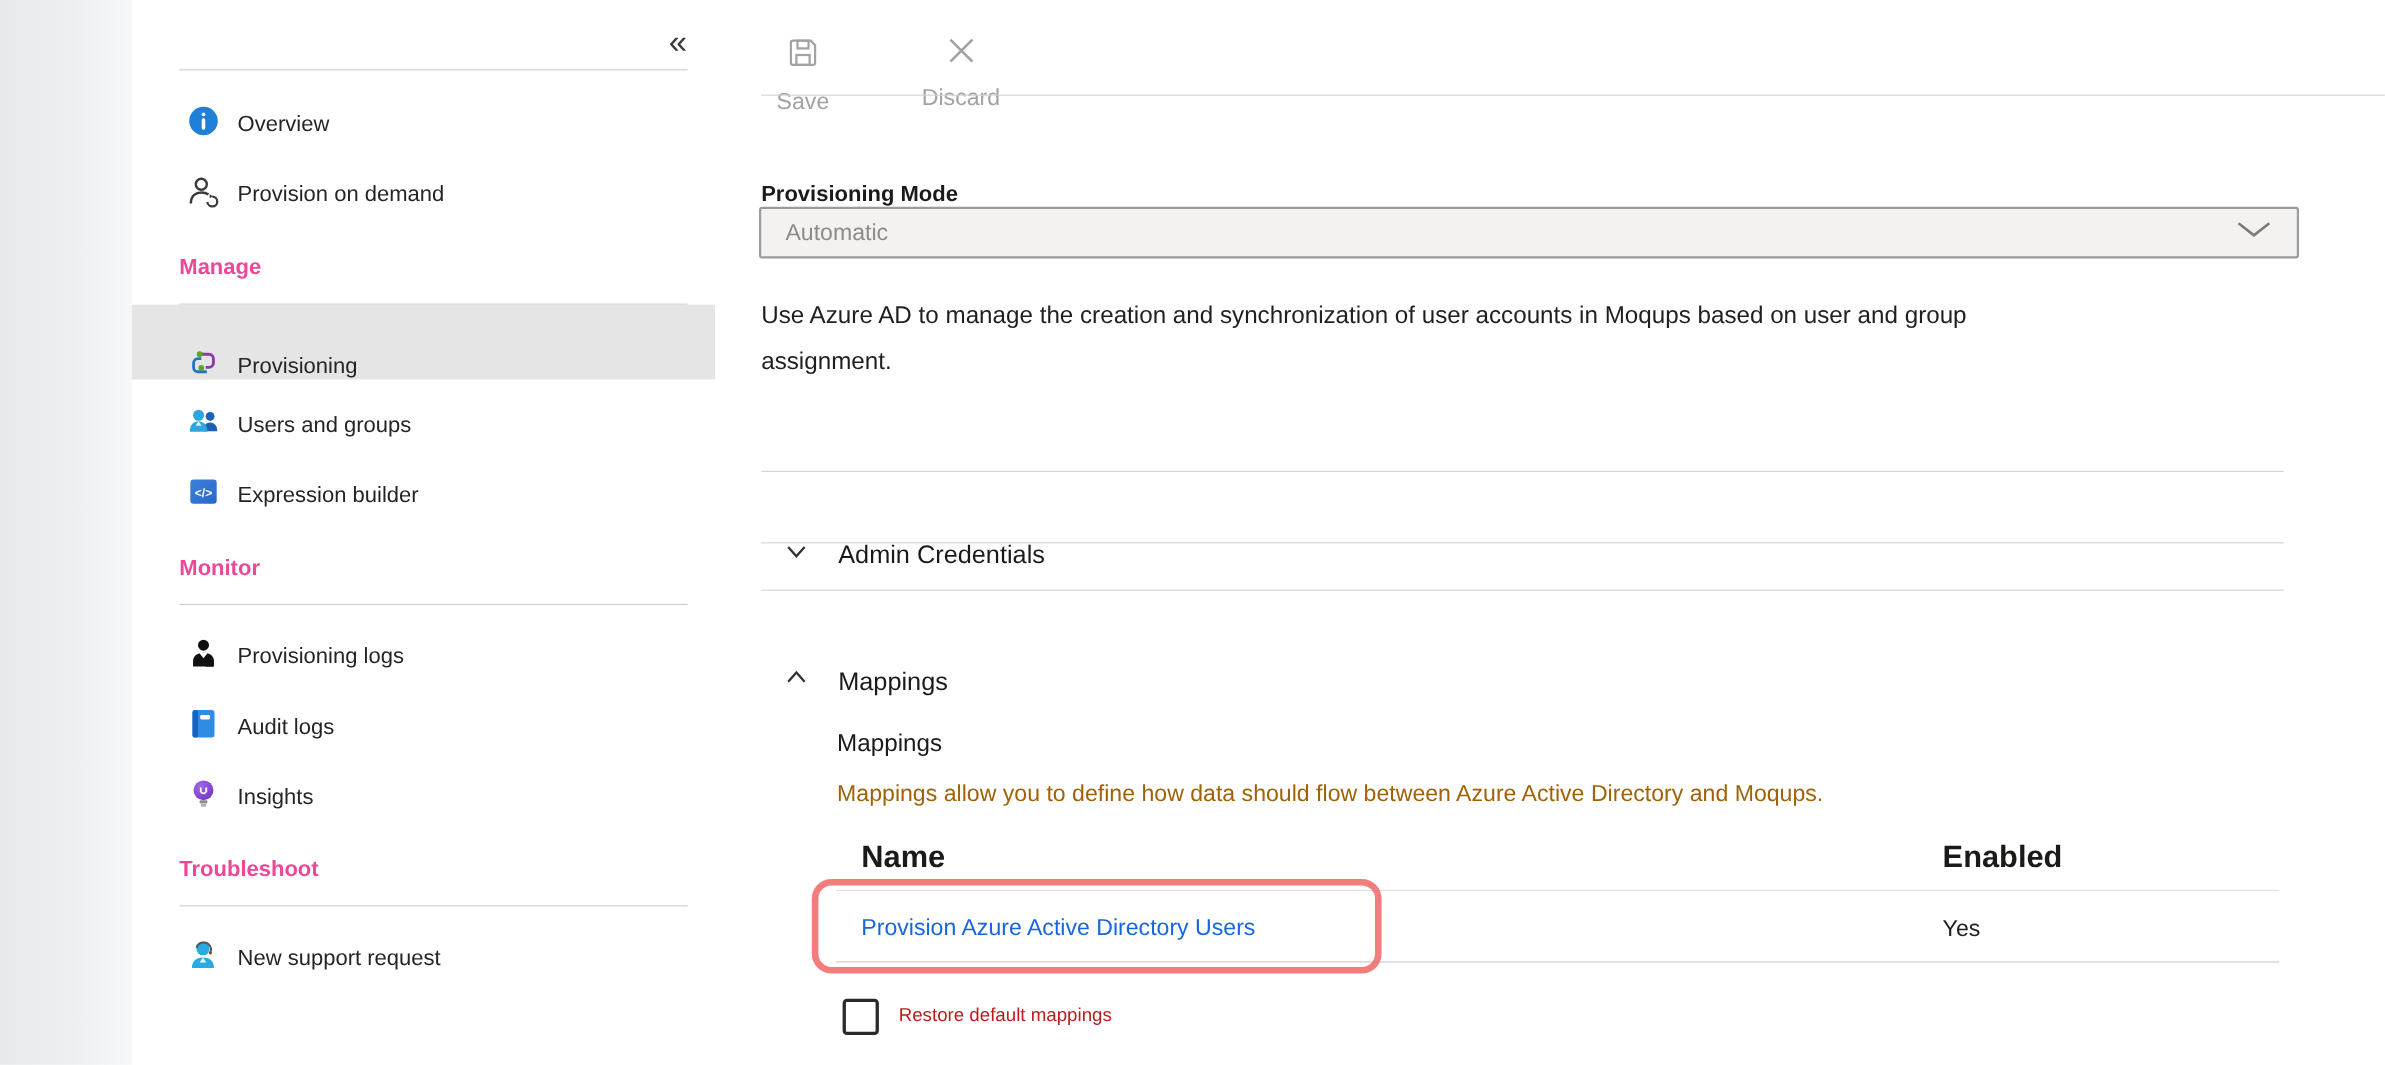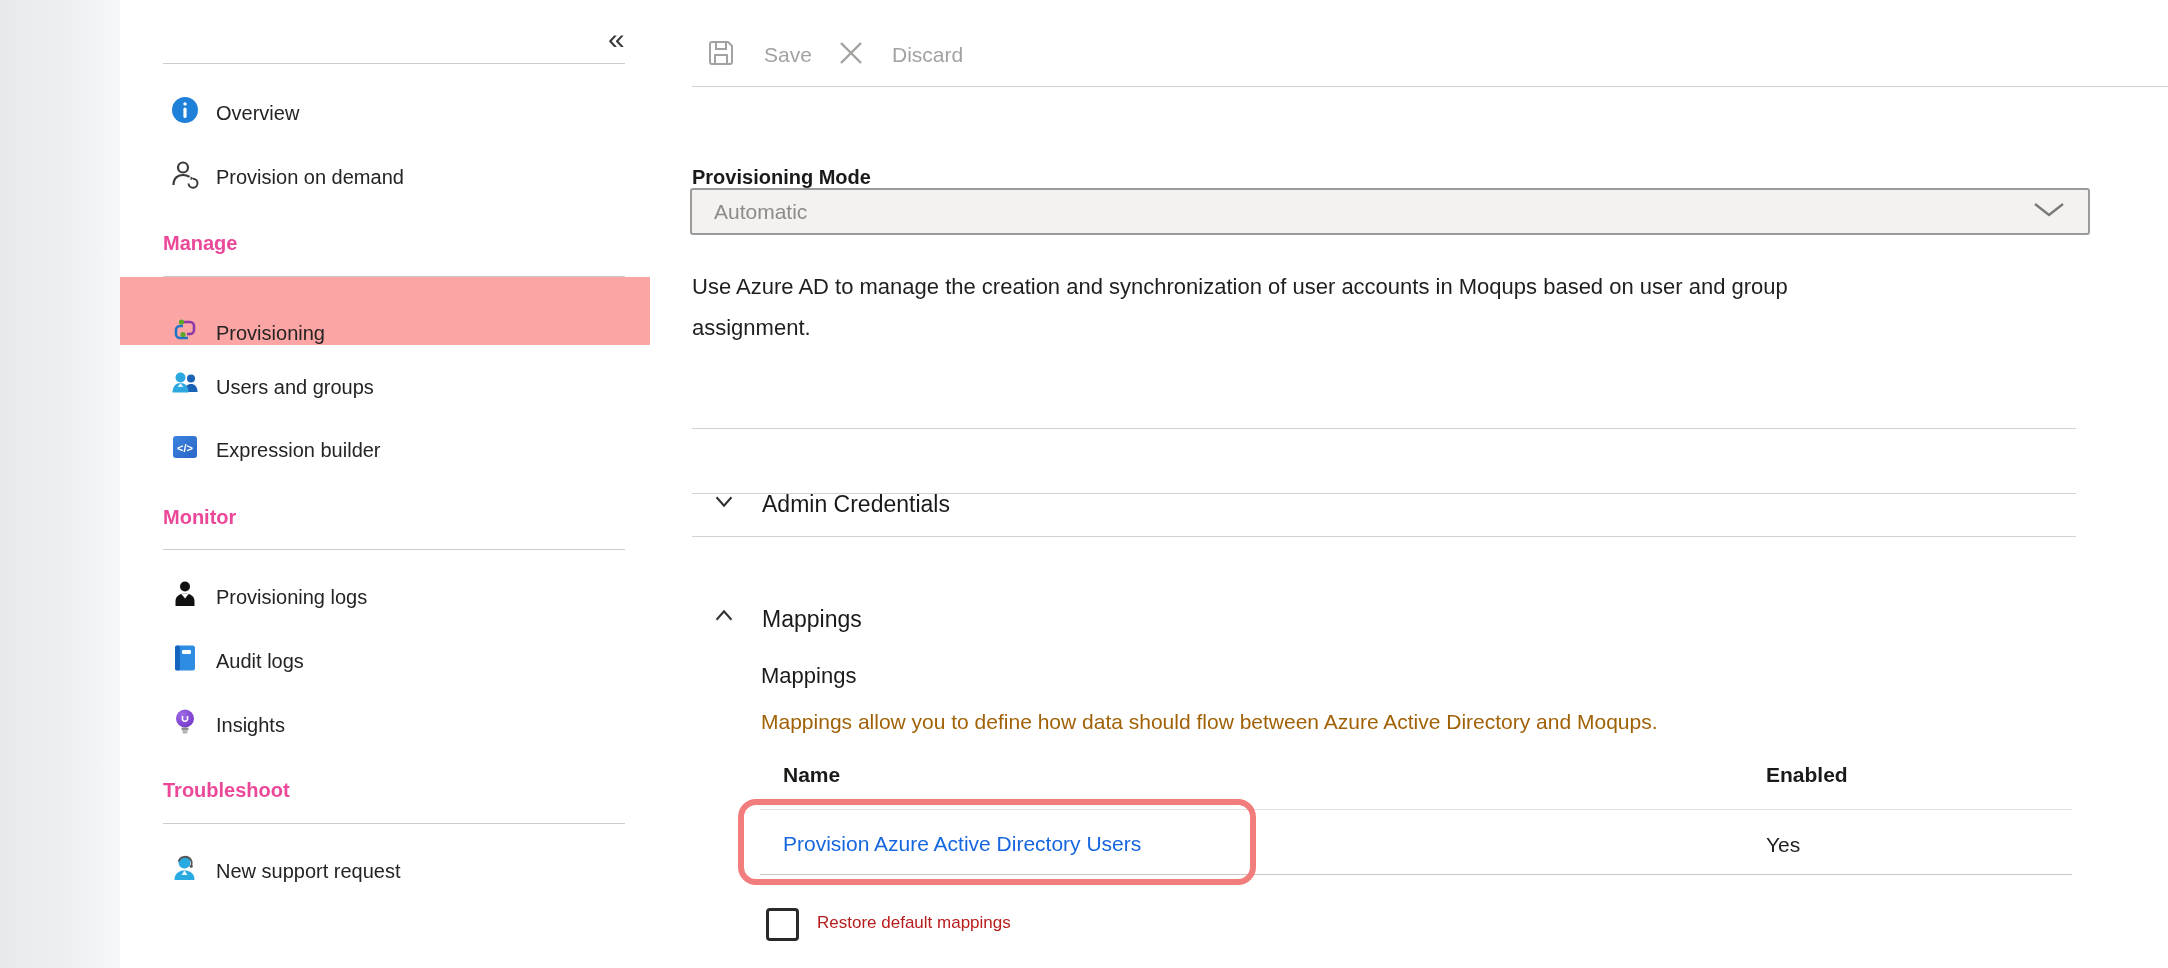--- a/index.html
+++ b/index.html
@@ -12,40 +12,40 @@
     background:linear-gradient(to right,#e7e9ed 0%,#edeff2 55%,#f6f7f9 100%); }
 
   
   .sidebar { left:120px; top:0; width:530px; height:968px; background:#fff; }
   .collapse-btn { left:488px; top:22px; font-size:30px; color:#3b3a39; cursor:pointer; }
   .side-divider { left:43px; width:462px; height:1px; background:#cfcdcb; }
   .side-item { left:0; width:530px; height:46px; display:flex; align-items:flex-end;
     padding-left:50px; font-size:20px; color:#252423; cursor:pointer; }
   .side-item .ico { width:30px; height:30px; flex:0 0 30px; margin-right:16px;
     display:flex; align-items:center; justify-content:center; }
-  .side-item.selected-row { height:68px; background:#fca5a5; }
+  .side-item.selected-row { height:68px; background:#e5e5e5; }
   .side-header { left:43px; font-size:20px; font-weight:bold; color:#ec4899; }
 
   
-  .toolbar-btn { top:33px; height:44px; display:flex; align-items:center; gap:28px;
-    color:#a3a2a0; font-size:21px; cursor:default; }
+  .toolbar-btn { top:33px; height:44px; display:flex; align-items:center; gap:12px;
+    color:#a3a2a0; font-size:21px; cursor:default;flex-direction:column; }
   .main-divider { height:1px; background:#d4d2d0; }
 
   .field-label { font-size:20px; font-weight:600; color:#1b1a19; }
   .dropdown { left:690px; top:188px; width:1400px; height:47px; background:#f3f2f1;
     border:2px solid #9d9b99; border-radius:3px; display:flex; align-items:center;
     padding:0 22px; color:#8d8b89; font-size:21px; }
   .dropdown .chev { margin-left:auto; }
 
   .para { font-size:22px; line-height:41px; color:#201f1e; }
 
   .section-head { display:flex; align-items:center; gap:24px; font-size:23px;
     color:#1b1a19; cursor:pointer;margin-top:47px; }
 
-  .tbl-header { font-size:21px; font-weight:600; color:#1b1a19; }
+  .tbl-header { font-size:28px; font-weight:600; color:#1b1a19; }
   .map-link { font-size:21px; color:#1566df; text-decoration:none; cursor:pointer; }
   .annotation { left:738px; top:799px; width:518px; height:86px;
     border:6px solid rgba(240,112,110,0.9); border-radius:18px; pointer-events:none; }
   .row-line { height:1px; background:#e2e0de; }
   .row-line.dark { background:#c9c7c5; }
   .checkbox { left:766px; top:908px; width:33px; height:33px; background:#fff;
     border:3px solid #2b2a29; border-radius:4px; cursor:pointer; }
 </style>
 </head>
 <body>

